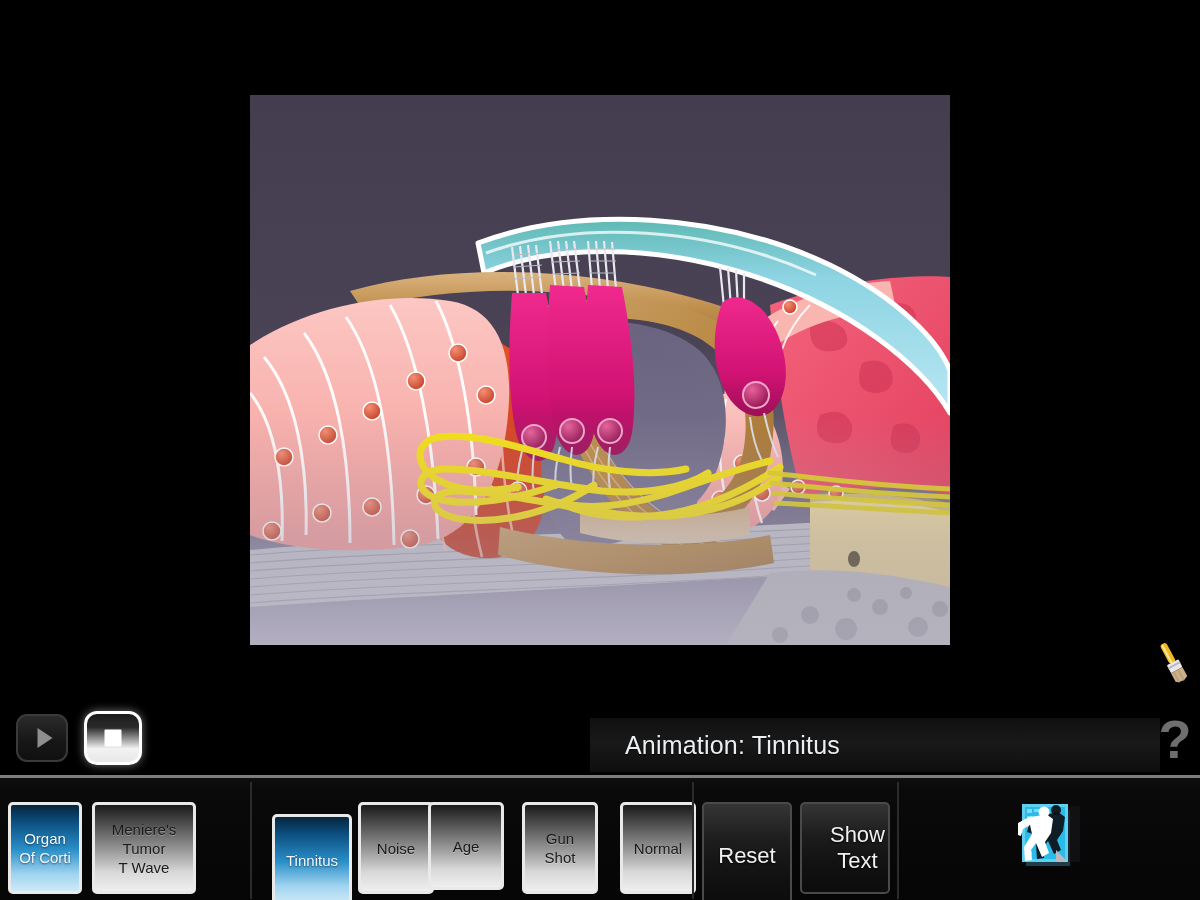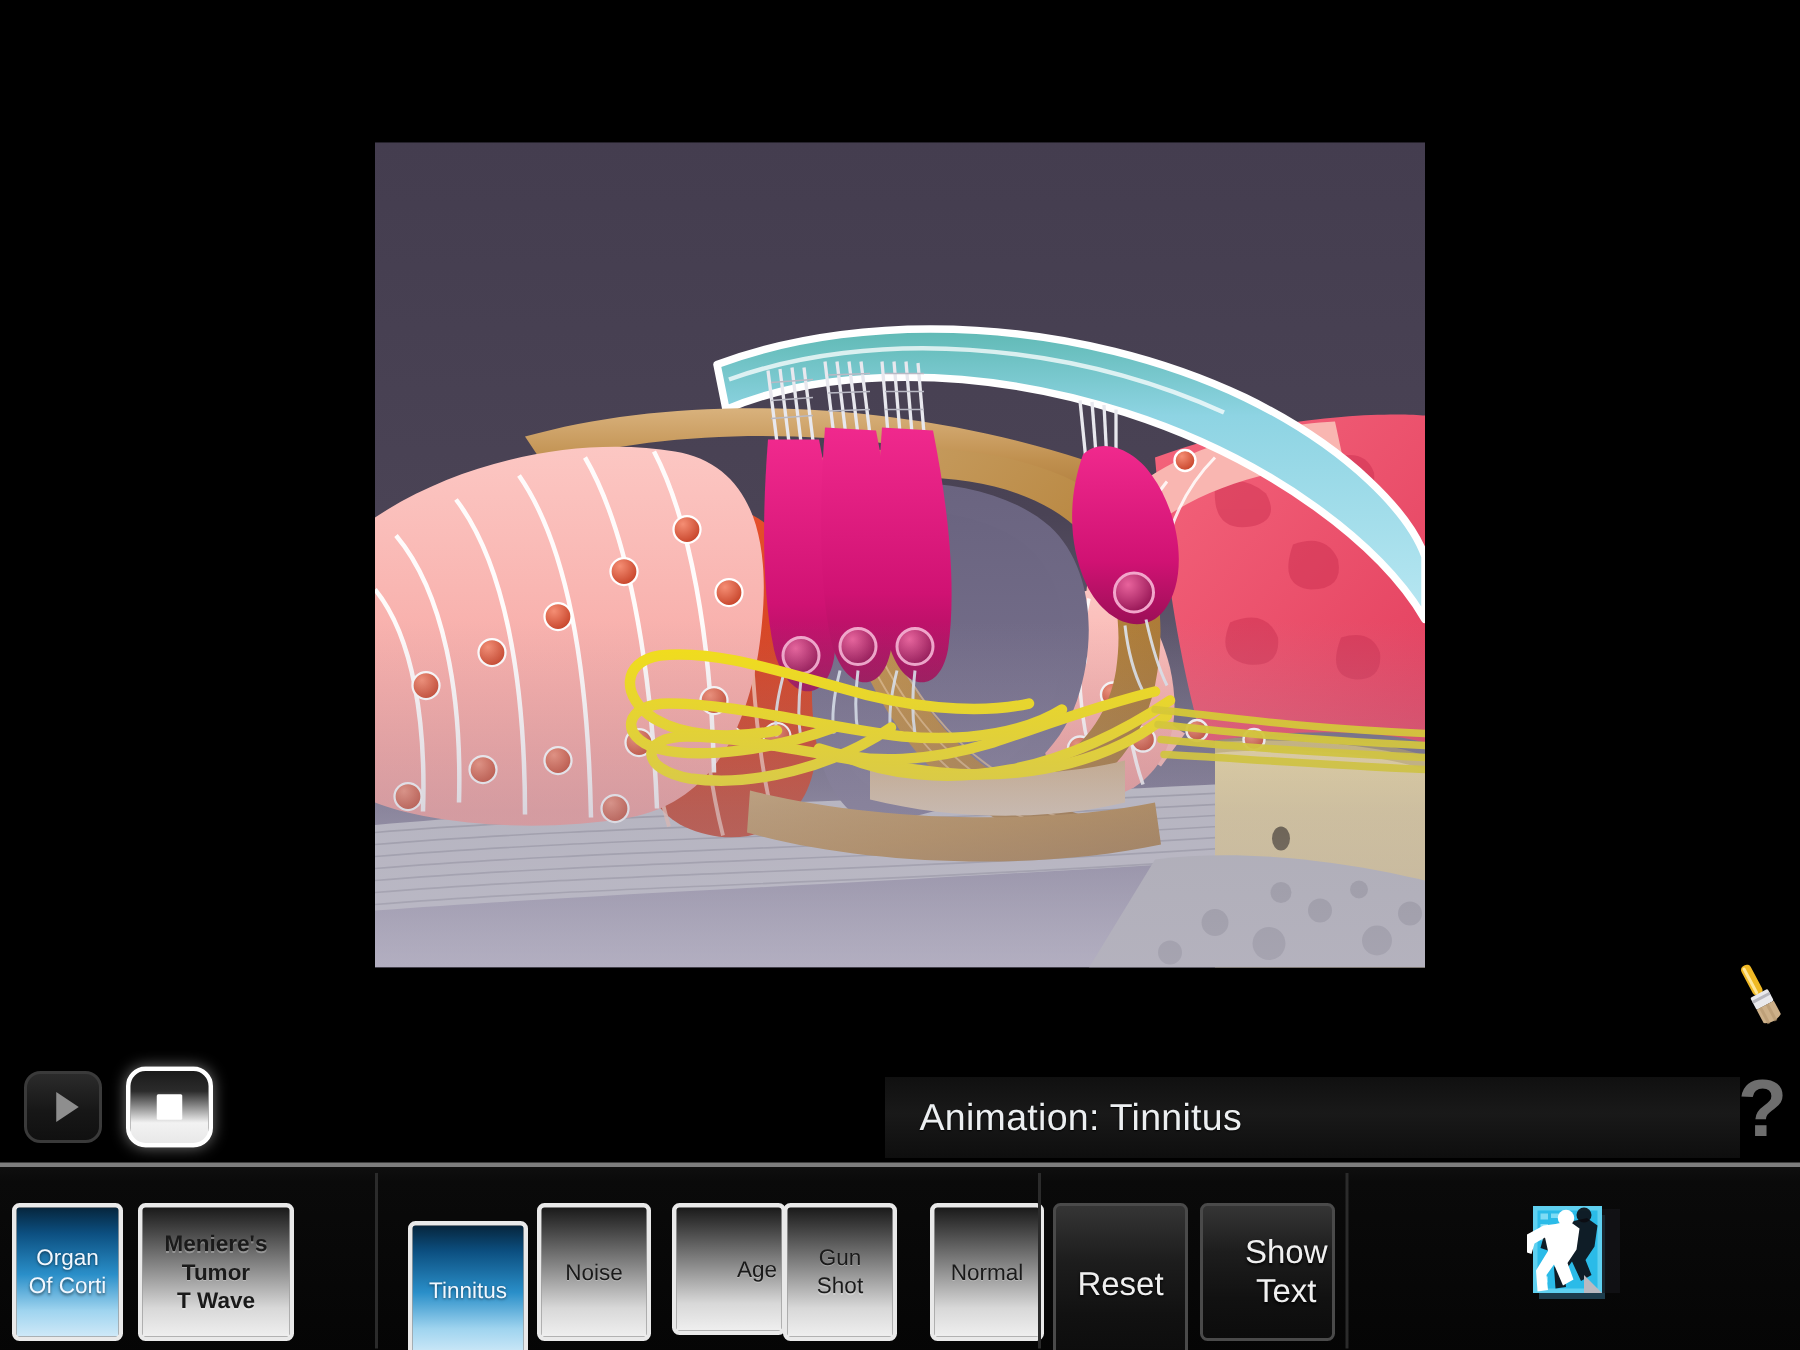--- a/index.html
+++ b/index.html
@@ -53,21 +53,21 @@
     width:17px;height:17px;background:#ffffff;border-radius:1px;
   }
 
   
   #titlestrip{
     position:absolute;left:590px;top:718px;width:570px;height:54px;
     background:linear-gradient(to bottom,#101010,#191919 45%,#0e0e0e);
     display:flex;align-items:center;
   }
   #titletext{
-    color:#eceff1;font-size:25px;letter-spacing:.2px;padding-left:23px;
+    color:#eceff1;font-size:25px;letter-spacing:.2px;padding-left:35px;
     text-shadow:0 1px 1px #000;
   }
 
   
   #brush{position:absolute;left:1154px;top:640px;width:40px;height:52px;}
   #helpq{
     position:absolute;left:1158px;top:712px;width:34px;height:56px;
     color:#6e6e6e;font-size:54px;line-height:54px;font-weight:bold;
     font-family:"Liberation Sans",sans-serif;text-align:center;
   }
@@ -429,39 +429,39 @@
 
   <div id="toolbar">
 
     <div class="group">
       <div class="btn sel" style="left:8px;width:74px;height:92px;">
         <span class="lbl">
           <span>Organ</span><br>
           <span>Of Corti</span>
         </span>
       </div>
-      <div class="btn" style="left:92px;width:104px;height:92px;font-weight:bold;">
+      <div class="btn" style="left:92px;width:104px;height:92px;">
         <span class="lbl">
           <span>Meniere's</span><br>
           <span>Tumor</span><br>
           <span>T Wave</span>
         </span>
       </div>
     </div>
 
     <div class="sep" style="left:250px;"></div>
 
     <div class="group">
       <div class="btn sel" style="left:272px;width:80px;height:92px;margin-top:12px;">
         <span class="lbl">Tinnitus</span>
       </div>
       <div class="btn" style="left:358px;width:76px;height:92px;justify-content:center;">
         <span class="lbl">Noise</span>
       </div>
-      <div class="btn" style="left:448px;width:76px;height:88px;justify-content:flex-end;">
+      <div class="btn" style="left:428px;width:76px;height:88px;">
         <span class="lbl">Age</span>
       </div>
       <div class="btn" style="left:522px;width:76px;height:92px;">
         <span class="lbl">
           <span>Gun</span><br>
           <span>Shot</span>
         </span>
       </div>
       <div class="btn" style="left:604px;width:76px;height:92px;margin-left:16px;">
         <span class="lbl">Normal</span>

